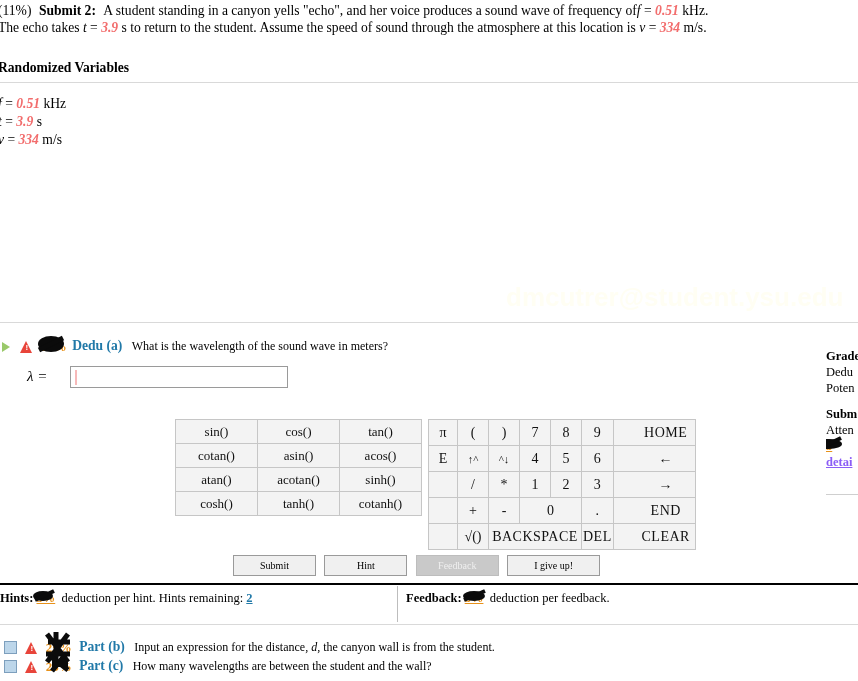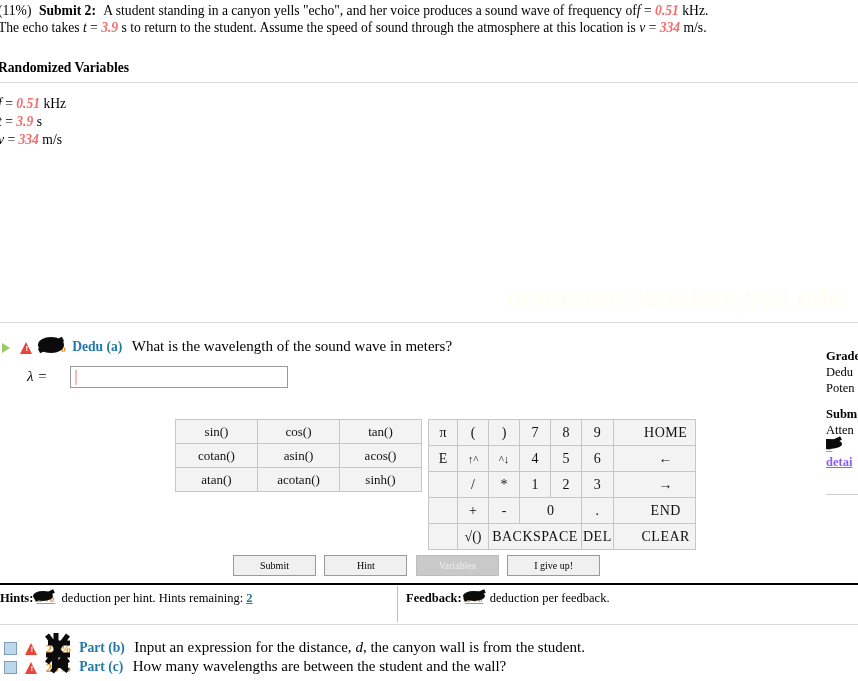--- a/index.html
+++ b/index.html
@@ -71,21 +71,21 @@
     font-family:"Liberation Sans",sans-serif;font-weight:bold;
   }
   .pct{
     display:inline-block;color:#e8921b;font-weight:bold;font-size:13px;
     position:relative;vertical-align:middle;
   }
   .scribble{
     position:absolute;pointer-events:none;
   }
   .part-label{color:#2179a8;font-weight:bold;font-size:13.6px;}
-  .part-text{font-size:15px;color:#000;margin-top:20px;}
+  .part-text{font-size:12px;color:#000;margin-top:20px;}
 
   
   .lam{position:absolute;left:27px;top:368px;font-style:italic;font-size:15px;}
   .ansbox{
     position:absolute;left:70px;top:366px;width:218px;height:22px;
     border:1px solid #9a9a9a;background:#fff;box-sizing:border-box;
   }
   .caret{
     position:absolute;left:4px;top:3px;width:2px;height:15px;background:#f7b9b9;
   }
@@ -233,20 +233,25 @@
       </tr>
       <tr>
         <td>cotan()</td>
         <td>asin()</td>
         <td>acos()</td>
       </tr>
       <tr>
         <td>atan()</td>
         <td>acotan()</td>
         <td>sinh()</td>
+      </tr>
+      <tr>
+        <td>cosh()</td>
+        <td>tanh()</td>
+        <td>cotanh()</td>
       </tr>
     </tbody>
       </table>
   </div>
 
   <div class="keypad">
     <table class="kp">
       <tbody>
           <tr>
         <td class="op pi">π</td>
@@ -290,21 +295,21 @@
         <td class="dis tiny">DEL</td>
         <td class="dis home">CLEAR</td>
       </tr>
     </tbody>
       </table>
   </div>
 
   <div class="btnrow">
     <span class="btn">Submit</span>
     <span class="btn">Hint</span>
-    <span class="btn dis">Variables</span>
+    <span class="btn dis">Feedback</span>
     <span class="btn wide2">I give up!</span>
   </div>
 
   <div class="hr-black" style="top:583px"></div>
   <div class="vdiv"></div>
 
   <div class="hintrow">
     <b>Hints:</b>
     <span class="orange-u" style="position:relative;display:inline-block;width:22px">
       <span>3%</span>

